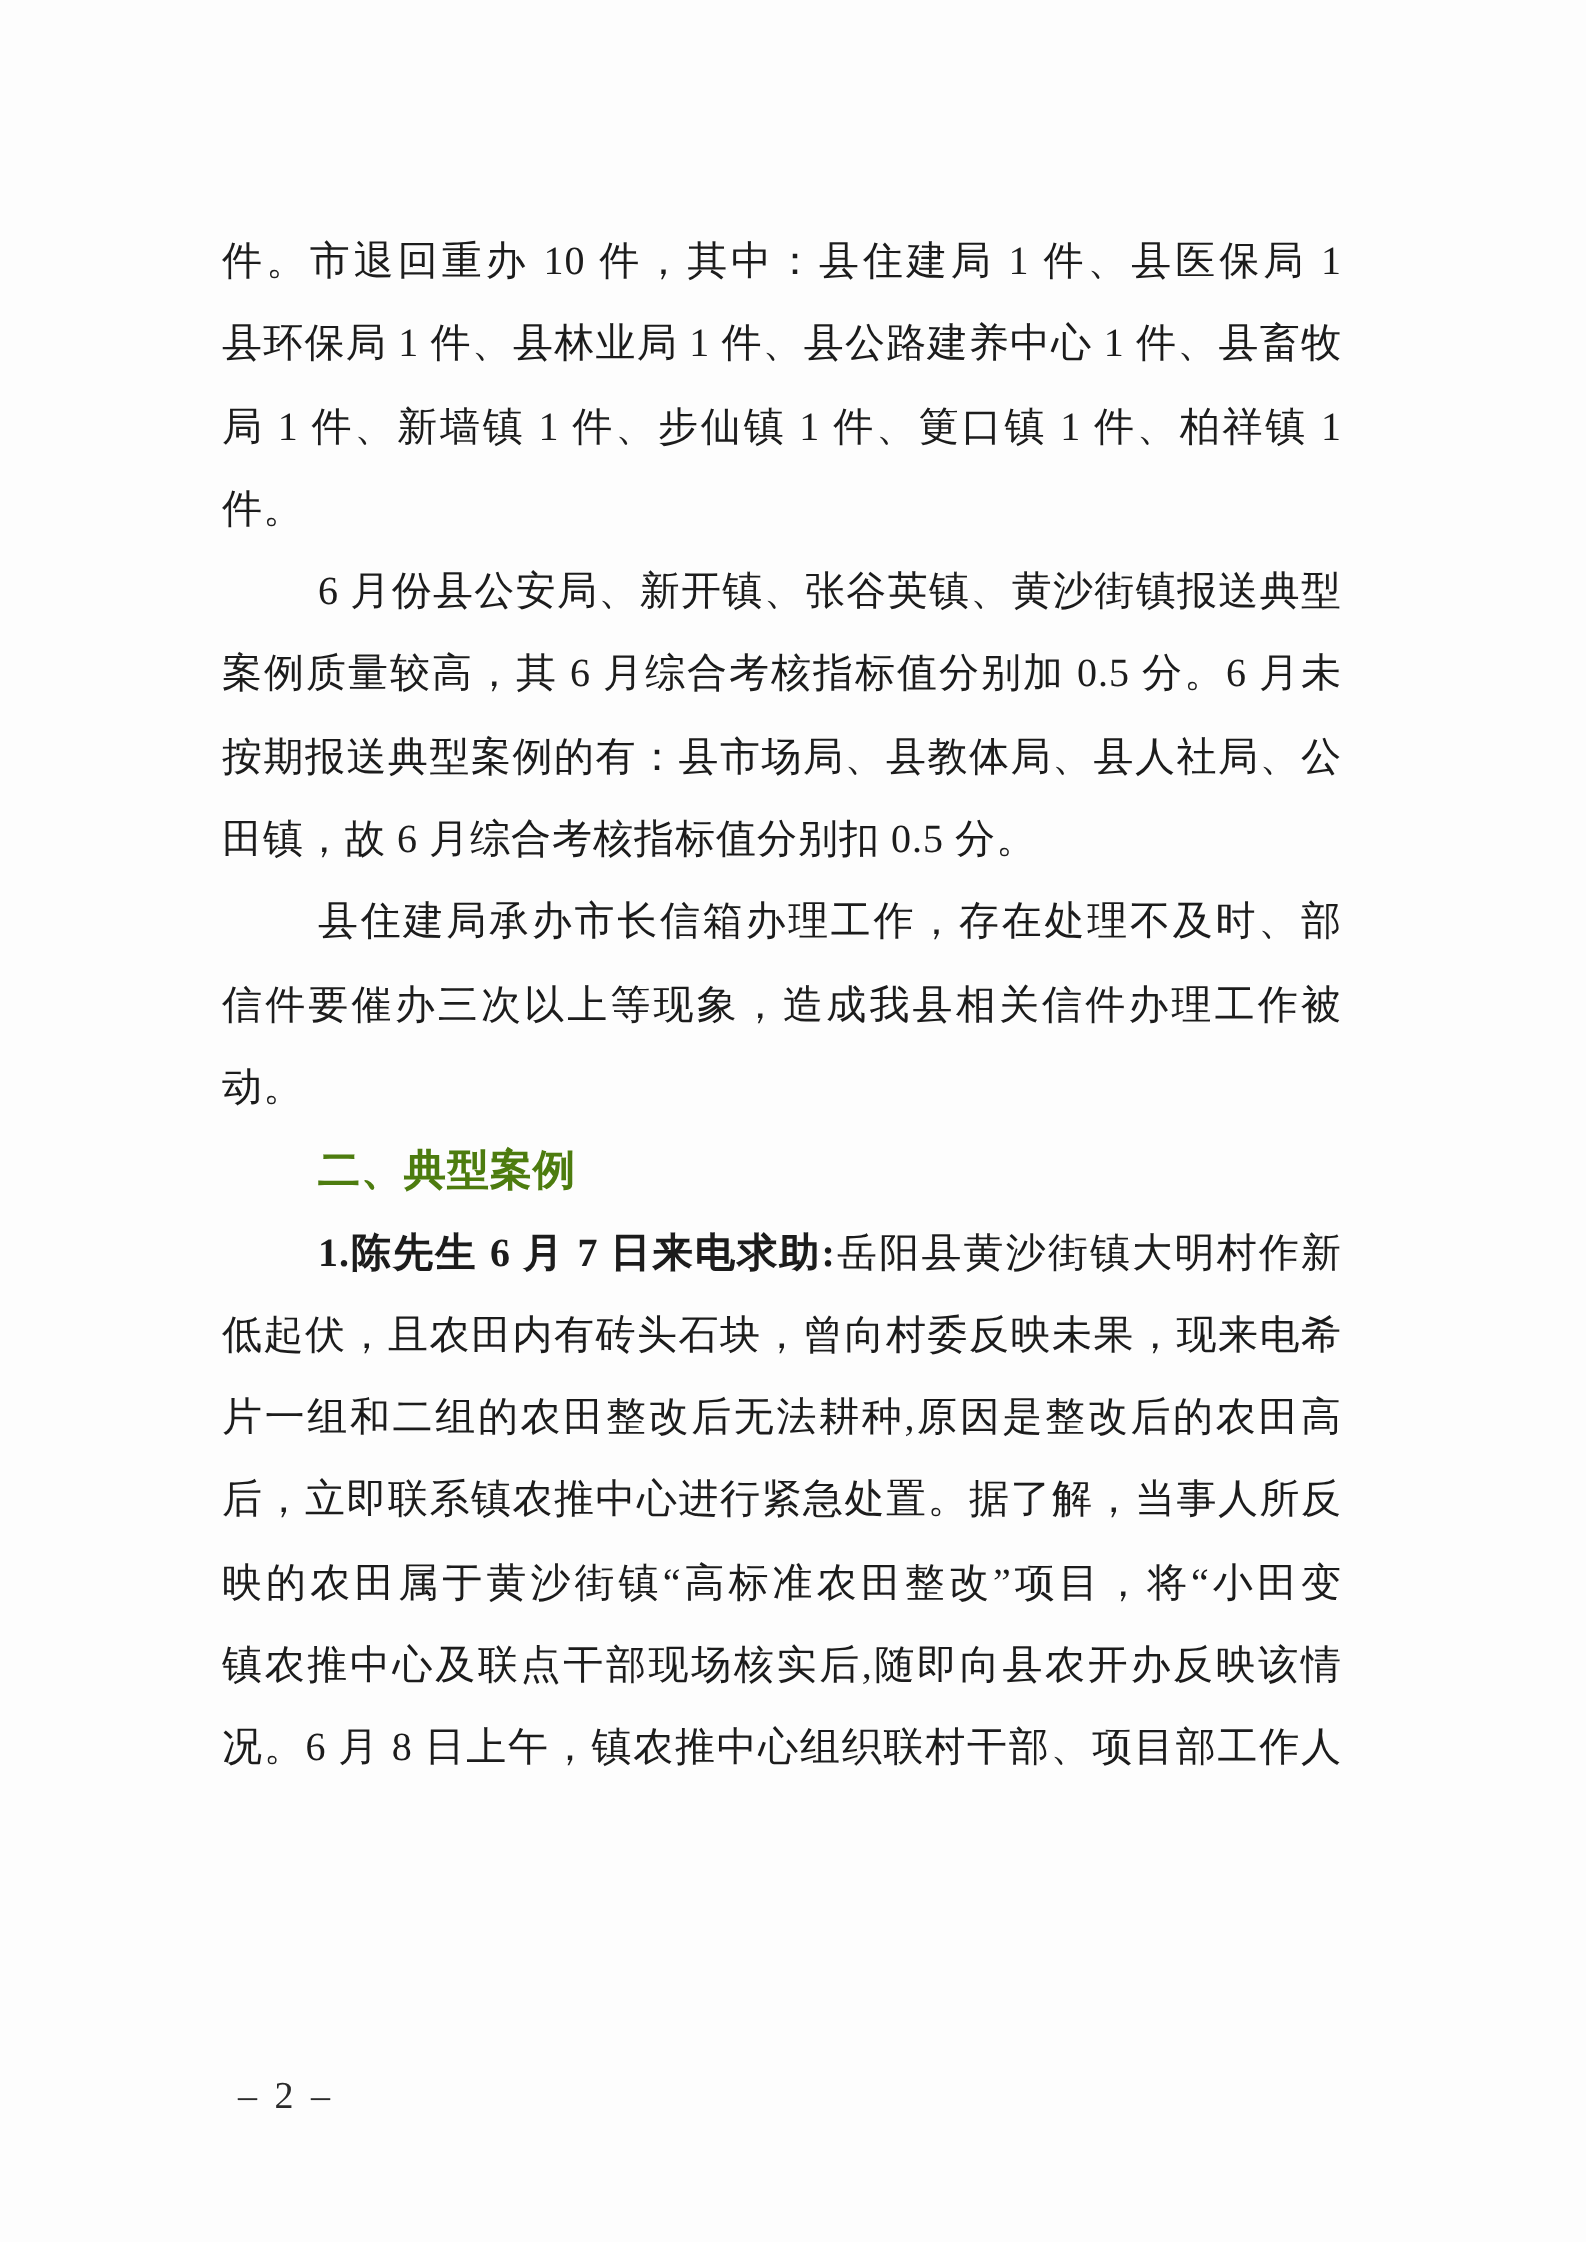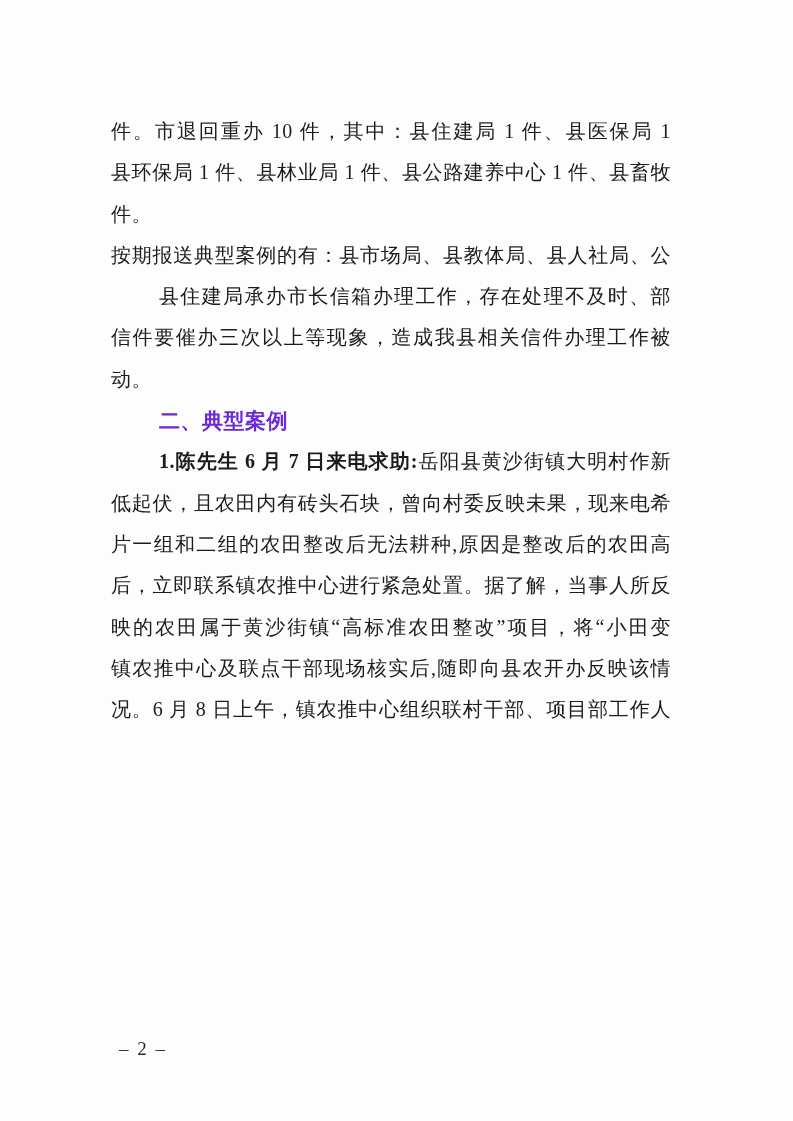--- a/index.html
+++ b/index.html
@@ -38,21 +38,21 @@
     text-align: left;
     text-align-last: left;
   }
   .line.indent {
     text-indent: 48px;
   }
   .line.heading {
     font-family: "Liberation Sans", sans-serif;
     font-weight: 700;
     font-size: 21px;
-    color: #6d28d9;
+    color: #4d7c0f;
     text-align: left;
     text-align-last: left;
   }
   .line b {
     font-weight: 700;
   }
   .footer {
     position: absolute;
     left: 119px;
     top: 1038px;
@@ -62,22 +62,26 @@
     font-family: "Liberation Serif", serif;
   }
 </style>
 </head>
 <body>
 
 <div class="page">
   <div class="content">
       <div class="line">件。市退回重办 10 件，其中：县住建局 1 件、县医保局 1 件、</div>
       <div class="line">县环保局 1 件、县林业局 1 件、县公路建养中心 1 件、县畜牧</div>
+      <div class="line">局 1 件、新墙镇 1 件、步仙镇 1 件、筻口镇 1 件、柏祥镇 1</div>
       <div class="line lastline">件。</div>
+      <div class="line indent">6 月份县公安局、新开镇、张谷英镇、黄沙街镇报送典型</div>
+      <div class="line">案例质量较高，其 6 月综合考核指标值分别加 0.5 分。6 月未</div>
       <div class="line">按期报送典型案例的有：县市场局、县教体局、县人社局、公</div>
+      <div class="line lastline">田镇，故 6 月综合考核指标值分别扣 0.5 分。</div>
       <div class="line indent">县住建局承办市长信箱办理工作，存在处理不及时、部分</div>
       <div class="line">信件要催办三次以上等现象，造成我县相关信件办理工作被</div>
       <div class="line lastline">动。</div>
       <div class="line heading indent">二、典型案例</div>
       <div class="line indent"><b>1.陈先生 6 月 7 日来电求助:</b>岳阳县黄沙街镇大明村作新</div>
       <div class="line">低起伏，且农田内有砖头石块，曾向村委反映未果，现来电希</div>
       <div class="line">片一组和二组的农田整改后无法耕种,原因是整改后的农田高</div>
       <div class="line">后，立即联系镇农推中心进行紧急处置。据了解，当事人所反</div>
       <div class="line">映的农田属于黄沙街镇“高标准农田整改”项目，将“小田变</div>
       <div class="line">镇农推中心及联点干部现场核实后,随即向县农开办反映该情</div>

